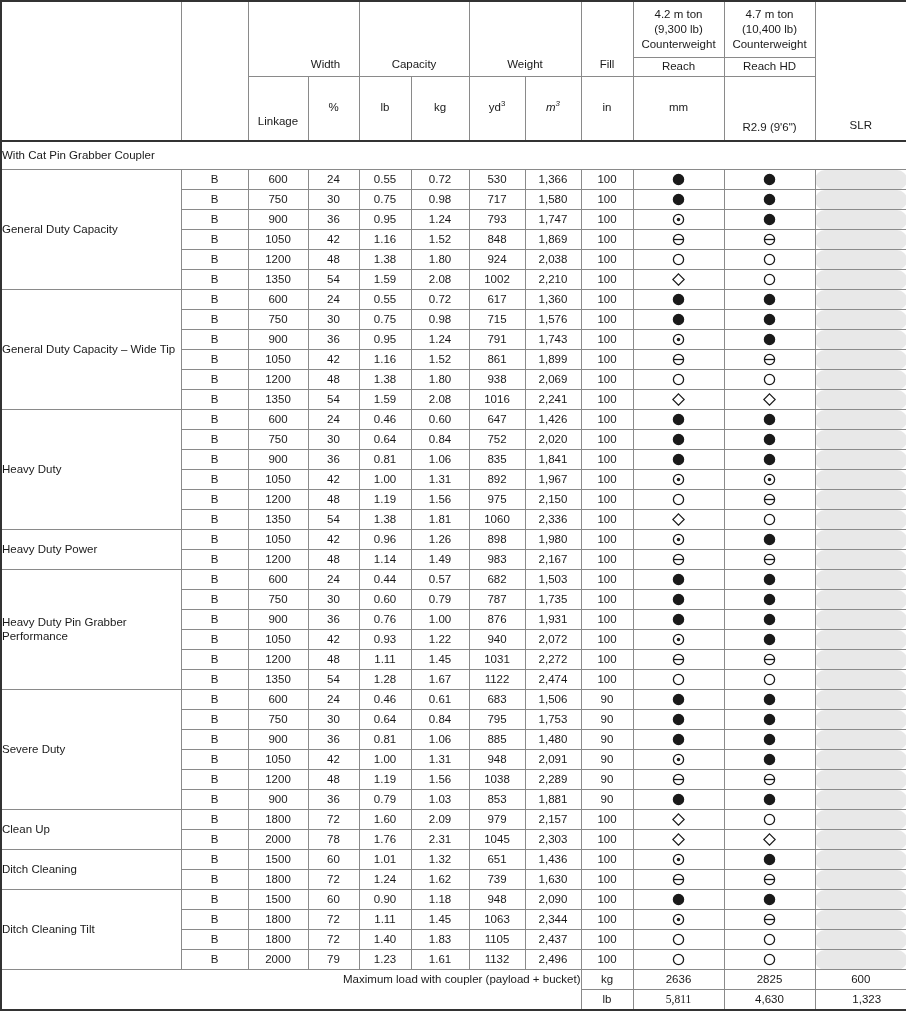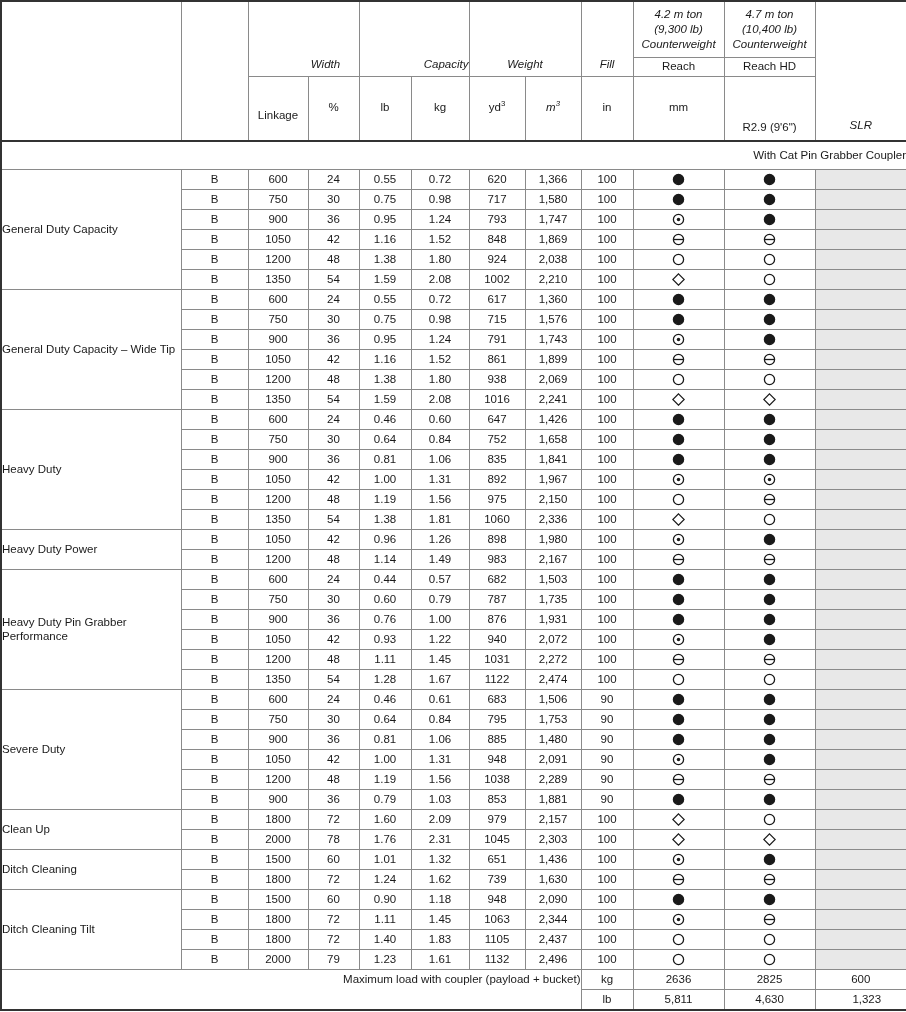--- a/index.html
+++ b/index.html
@@ -21,23 +21,23 @@
     table-layout: fixed;
   }
   table.spec td, table.spec th {
     border: 1px solid #8a8a8a;
     font-weight: normal;
     font-size: 11.5px;
     padding: 0;
     vertical-align: middle;
     line-height: 1.15;
   }
-  .thick-top { border-top: 2px solid #333 !important; font-style: italic; }
+  .thick-top { border-top: 2px solid #333 !important; }
   .thick-left { border-left: 2px solid #333 !important; }
-  .thick-right { border-right: 2px solid #333 !important; }
+  .thick-right { border-right: 2px solid #333 !important; border-radius: 30px; }
   .noborder-r { border-right: none !important; }
   .noborder-b { border-bottom: none !important; }
   .hdr {
     font-weight: bold;
     text-align: center;
     font-size: 11.5px;
   }
   .hdr-unit {
     text-align: center;
     font-size: 11.5px;
@@ -48,21 +48,21 @@
   .desc {
     text-align: left;
     padding-left: 5px;
     font-size: 12px;
     vertical-align: top;
     padding-top: 2px;
   }
   .section-title {
     font-weight: bold;
     font-size: 12.5px;
-    text-align: right;
+    text-align: left;
     padding-left: 5px;
     height: 29px;
   }
   .slr-cell { background: #e8e8e8; }
   .sym { text-align: center; }
   .sym svg { display: inline-block; vertical-align: middle; }
   .grp-top td { border-top: 1.6px solid #555 !important; }
   .notes-wrap {
     display: flex;
     width: 906px;
@@ -110,41 +110,41 @@
         <col style="width:52px">
       <col style="width:91px">
         <col style="width:91px">
         <col style="width:92px">
     </colgroup>
     <thead>
       <tr>
         <td rowspan="3" class="thick-top thick-left noborder-r"></td>
         <td rowspan="3" class="thick-top"></td>
         <td colspan="2" rowspan="2" class="thick-top noborder-b hdr" style="vertical-align: bottom; padding-bottom: 4px; padding-left: 44px;">Width</td>
-        <td colspan="2" rowspan="2" class="thick-top noborder-b hdr" style="vertical-align: bottom; padding-bottom: 4px; text-align: right;">Capacity</td>
+        <td colspan="2" rowspan="2" class="thick-top noborder-b hdr" style="vertical-align: bottom; padding-bottom: 4px;">Capacity</td>
         <td colspan="2" rowspan="2" class="thick-top noborder-b hdr" style="vertical-align: bottom; padding-bottom: 4px;">Weight</td>
         <td rowspan="2" class="thick-top noborder-b hdr" style="vertical-align: bottom; padding-bottom: 4px;">Fill</td>
         <td class="thick-top hdr" style="height:56px;padding:3px 2px;line-height:1.3">
           <div>4.2 m ton</div>
           <div>(9,300 lb)</div>
           <div>Counterweight</div>
         </td>
         <td class="thick-top hdr" style="height:56px;padding:3px 2px;line-height:1.3">
           <div>4.7 m ton</div>
           <div>(10,400 lb)</div>
           <div>Counterweight</div>
         </td>
         <td rowspan="3" class="thick-top thick-right hdr" style="vertical-align:bottom;padding-bottom:7px">SLR</td>
       </tr>
       <tr>
         <td class="hdr" style="height:19px">Reach</td>
         <td class="hdr" style="height:19px">Reach HD</td>
       </tr>
       <tr>
-        <td class="hdr" style="height:38px;vertical-align:bottom;padding-bottom:17px">Linkage</td>
+        <td class="hdr" style="height:38px;vertical-align:bottom;padding-bottom:11px">Linkage</td>
 
         <td class="hdr-unit" style="height: 38px;">%</td>
           <td class="hdr-unit" style="height: 38px;">lb</td>
           <td class="hdr-unit" style="height: 38px;">kg</td>
           <td class="hdr-unit" style="height: 38px;">yd<sup>3</sup></td>
           <td class="hdr-unit" style="height: 38px; font-style: italic;">m<sup>3</sup></td>
           <td class="hdr-unit" style="height: 38px;">in</td>
           <td class="hdr-unit" style="height: 38px;">mm</td>
           <td class="hdr-unit" style="vertical-align:bottom;padding-bottom:5px">R2.9 (9'6")</td>
         <td class="hdr-unit" style="padding:3px 2px;line-height:1.25">
@@ -157,21 +157,21 @@
         <tr>
           <td colspan="12" class="section-title thick-left thick-right" style="border-top: 2px solid rgb(51, 51, 51);">With Cat Pin Grabber Coupler</td>
         </tr>
         <tr class="rowh grp-top">
           <td rowspan="6" class="desc thick-left">General Duty Capacity</td>
           <td class="ctr">B</td>
           <td class="ctr">600</td>
           <td class="ctr">24</td>
           <td class="ctr">0.55</td>
           <td class="ctr">0.72</td>
-          <td class="ctr">620</td>
+          <td class="ctr">530</td>
           <td class="ctr">1,366</td>
           <td class="ctr">100</td>
           <td class="sym"><span><svg width="13" height="13" viewBox="0 0 13 13">
                 <circle cx="6.5" cy="6.5" r="5.1" fill="#1a1a1a" stroke="#1a1a1a" stroke-width="1.3"></circle>
               </svg></span></td>
           <td class="sym"><span><svg width="13" height="13" viewBox="0 0 13 13">
                 <circle cx="6.5" cy="6.5" r="5.1" fill="#1a1a1a" stroke="#1a1a1a" stroke-width="1.3"></circle>
               </svg></span></td>
           <td class="slr-cell thick-right"></td>
         </tr>
@@ -387,21 +387,21 @@
               </svg></span></td>
           <td class="slr-cell thick-right"></td>
         </tr>
         <tr class="rowh">
           <td class="ctr">B</td>
           <td class="ctr">750</td>
           <td class="ctr">30</td>
           <td class="ctr">0.64</td>
           <td class="ctr">0.84</td>
           <td class="ctr">752</td>
-          <td class="ctr">1,658</td>
+          <td class="ctr">2,020</td>
           <td class="ctr">100</td>
           <td class="sym"><span><svg width="13" height="13" viewBox="0 0 13 13">
                 <circle cx="6.5" cy="6.5" r="5.1" fill="#1a1a1a" stroke="#1a1a1a" stroke-width="1.3"></circle>
               </svg></span></td>
           <td class="sym"><span><svg width="13" height="13" viewBox="0 0 13 13">
                 <circle cx="6.5" cy="6.5" r="5.1" fill="#1a1a1a" stroke="#1a1a1a" stroke-width="1.3"></circle>
               </svg></span></td>
           <td class="slr-cell thick-right"></td>
         </tr>
         <tr class="rowh">
@@ -871,21 +871,21 @@
         </tr>
         <tr class="rowh">
           <td colspan="8" rowspan="2" class="maxload-label thick-left" style="vertical-align: top; padding-top: 3px; border-top: 1.6px solid rgb(85, 85, 85); border-bottom: 2px solid rgb(51, 51, 51);">Maximum load with coupler (payload + bucket)</td>
           <td class="ctr" style="border-top: 1.6px solid rgb(85, 85, 85);">kg</td>
           <td class="ctr" style="border-top: 1.6px solid rgb(85, 85, 85); margin-top: 32px;">2636</td>
           <td class="ctr" style="border-top: 1.6px solid rgb(85, 85, 85); margin-left: 28px;">2825</td>
           <td class="ctr thick-right" style="border-top: 1.6px solid rgb(85, 85, 85);">600</td>
         </tr>
         <tr class="rowh">
           <td class="ctr" style="border-bottom: 2px solid rgb(51, 51, 51);">lb</td>
-          <td class="ctr" style="border-bottom: 2px solid rgb(51, 51, 51);">5,811</td>
+          <td class="ctr" style="border-bottom: 2px solid rgb(51, 51, 51); font-family: Liberation Serif, serif;">5,811</td>
           <td class="ctr" style="border-bottom: 2px solid rgb(51, 51, 51);">4,630</td>
           <td class="ctr thick-right" style="border-bottom: 2px solid rgb(51, 51, 51); padding-left: 12px;">1,323</td>
         </tr>
       </tbody>
   </table>
 
   <div class="notes-wrap">
     <div class="notes-left">
       <p>The above loads are in compliance with hydraulic excavator standard EN474-5:2006 + A3:2013,</p>
 

